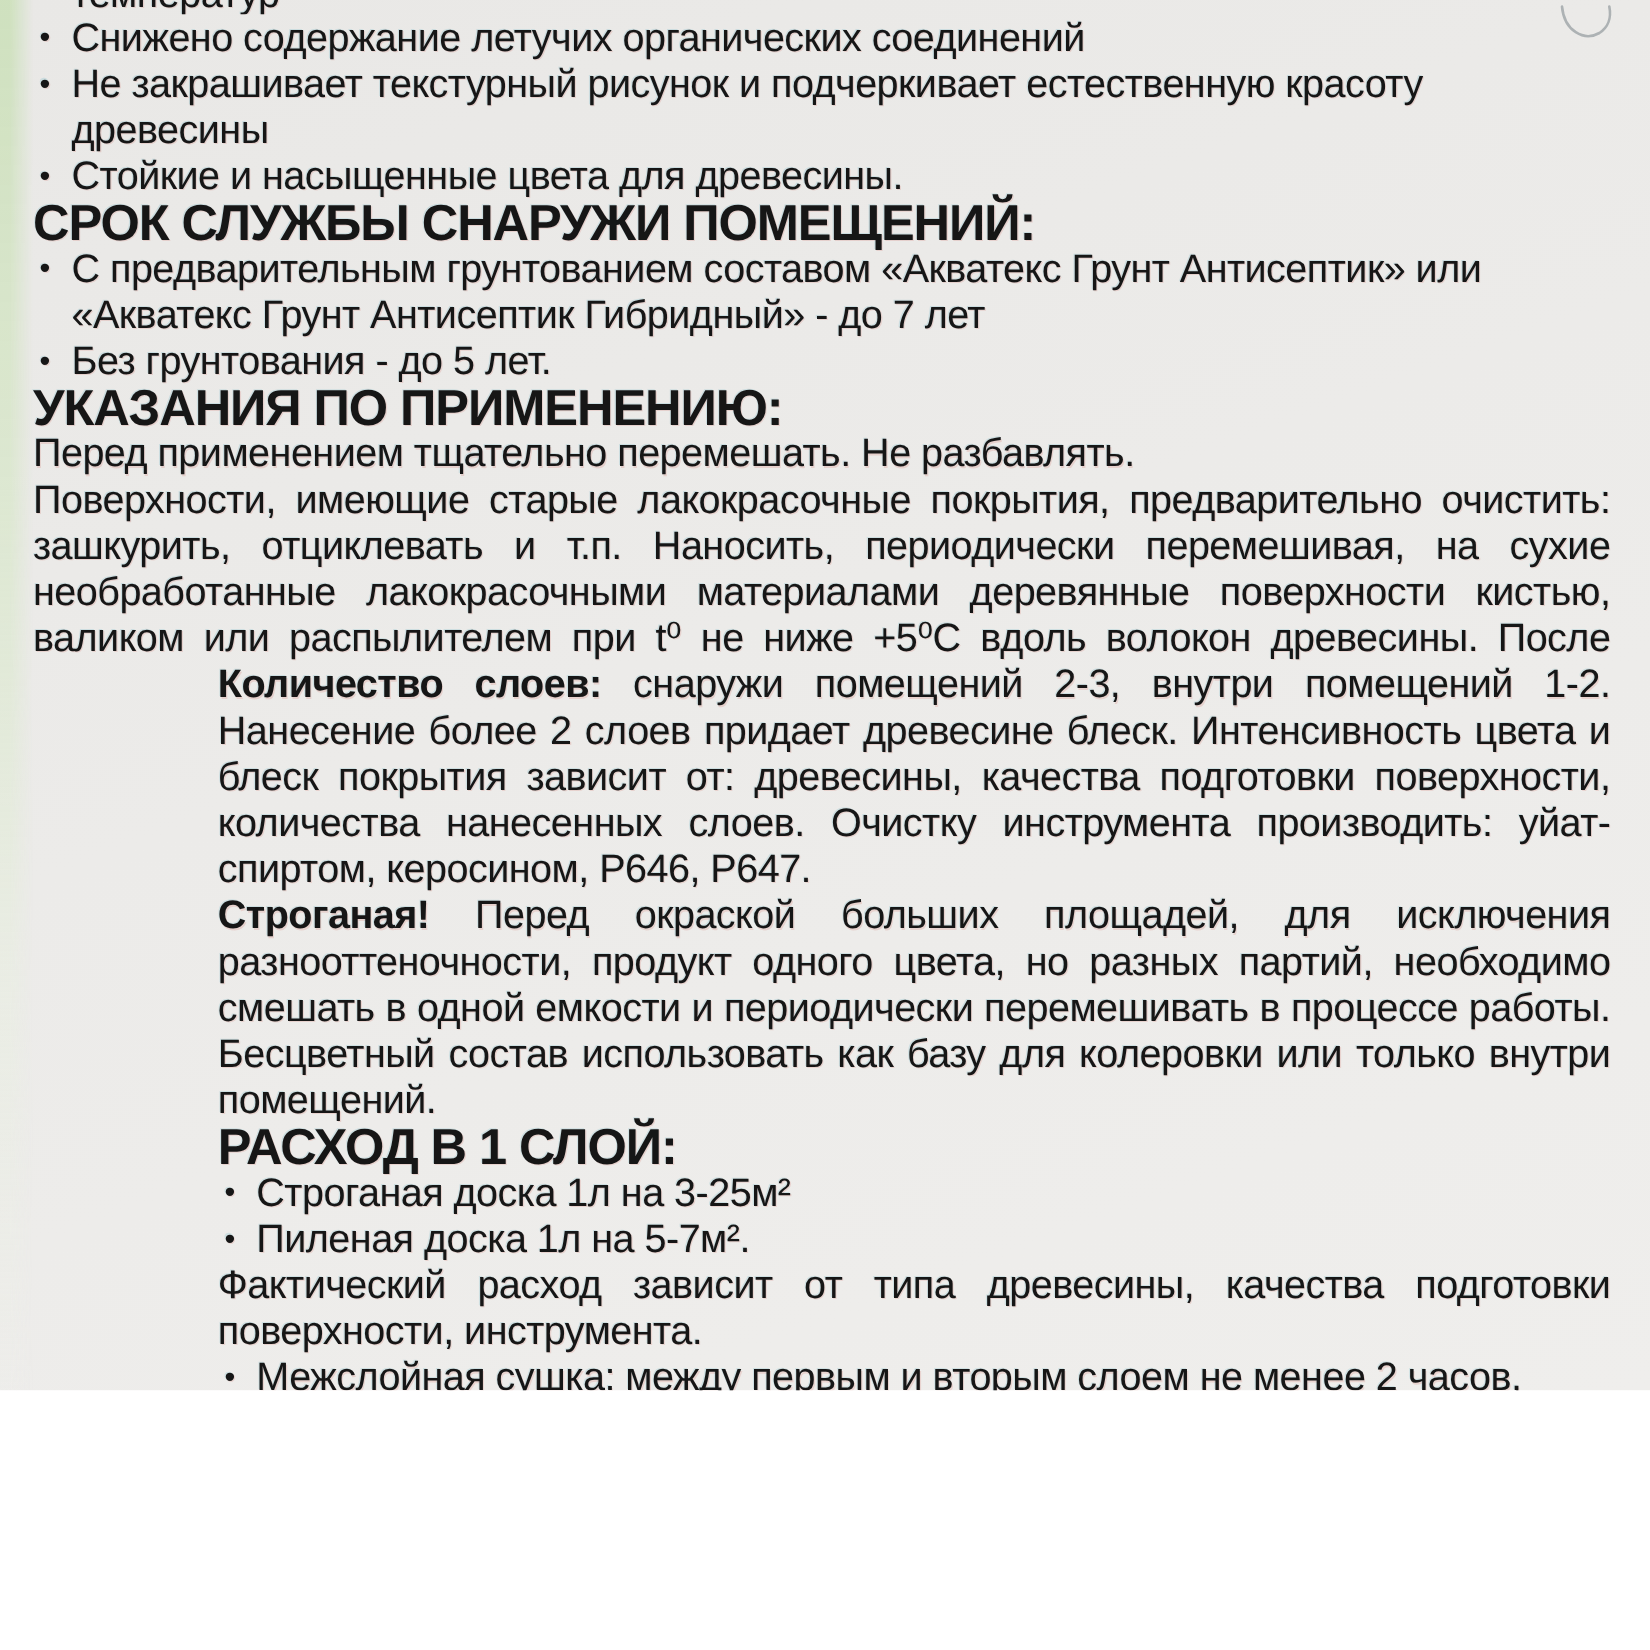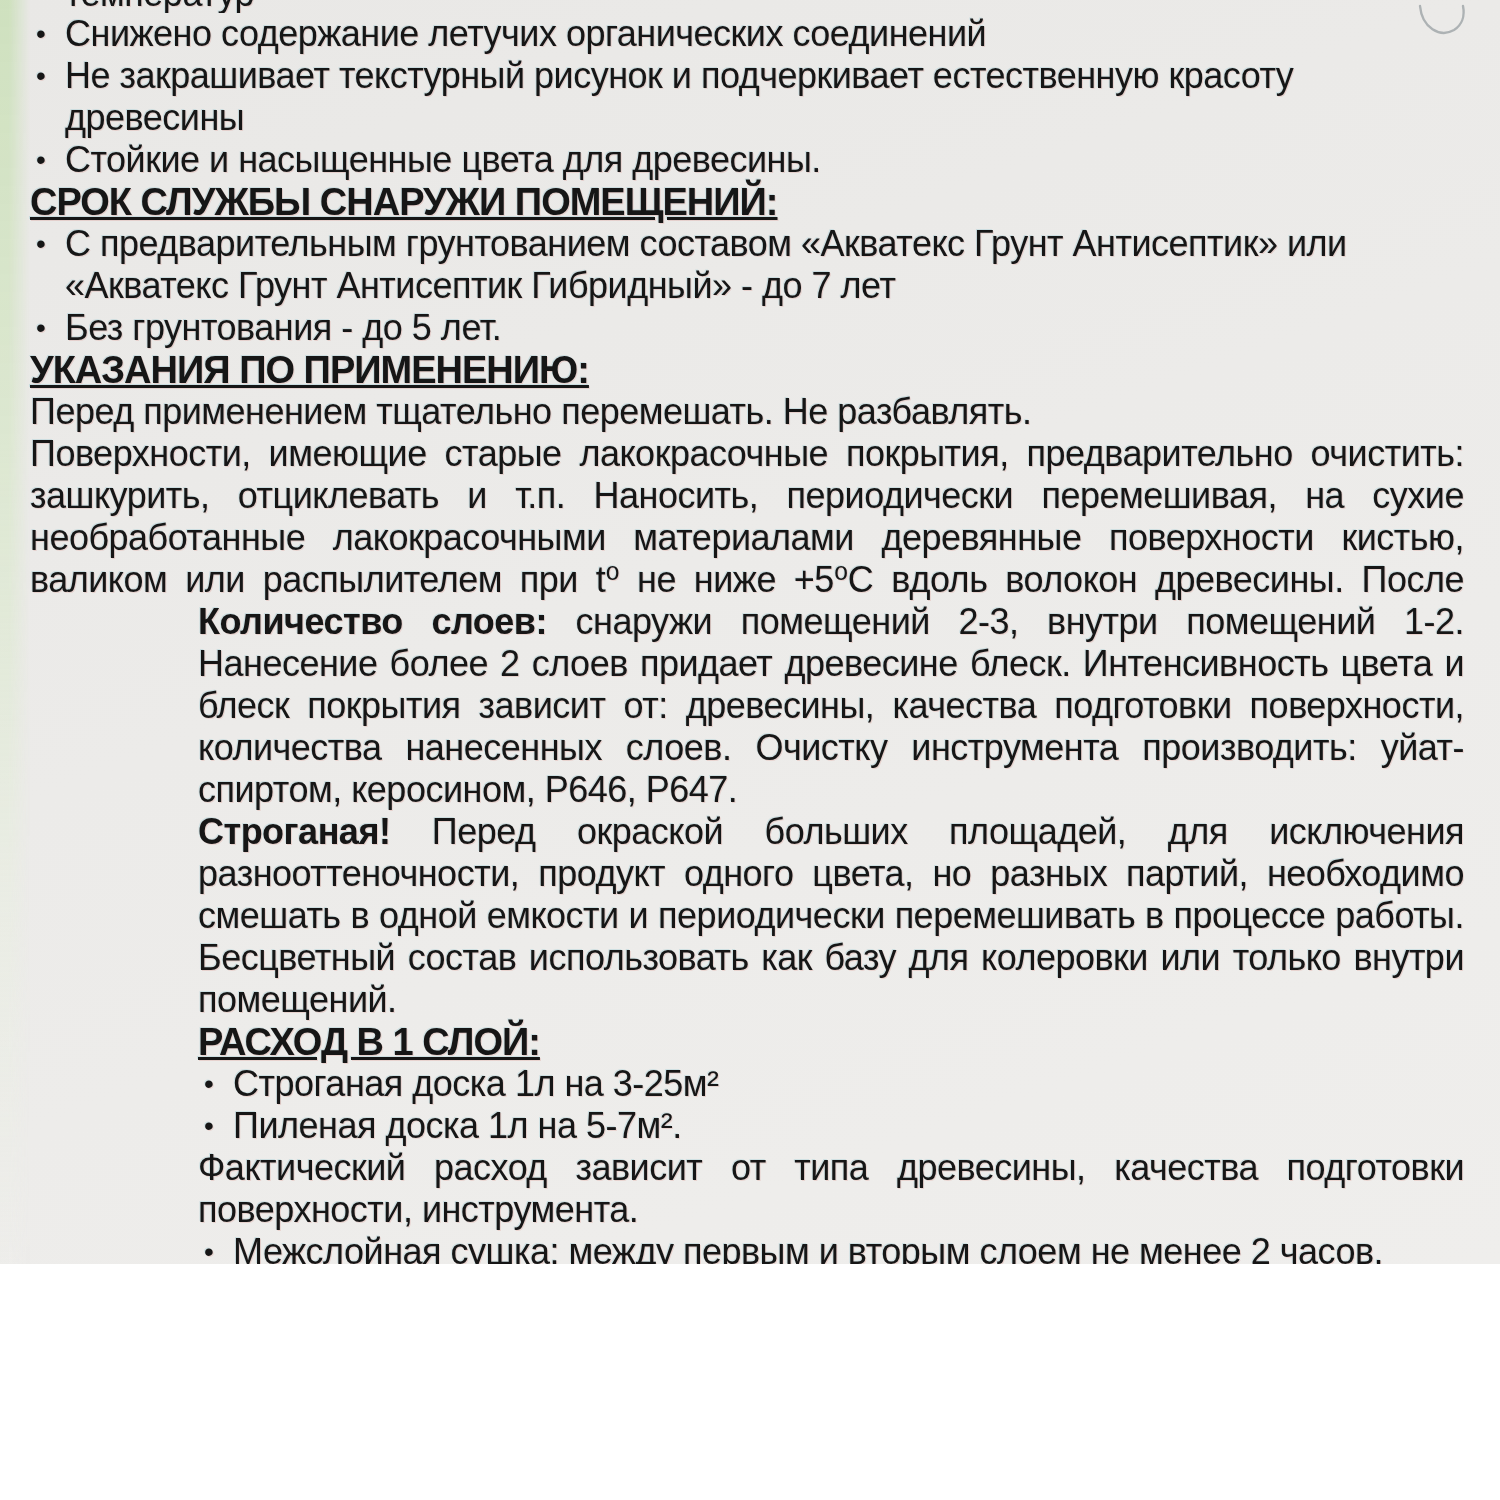--- a/index.html
+++ b/index.html
@@ -21,21 +21,21 @@
   .hair-mark{position:absolute;top:2px;right:26px;opacity:.75;}
   .content{
     position:absolute;left:30px;right:36px;top:0;
     font-size:36px;line-height:42px;
   }
   .chrom{ text-shadow:1px 1px 0 rgba(190,40,20,.13), -1px -1px 0 rgba(0,140,170,.13); }
   .cutline{height:13px;overflow:hidden;}
   .cutline span{display:block;margin-top:-27px;padding-left:35px;}
   .bi{position:relative;padding-left:35px;}
   .bi::before{content:"•";position:absolute;left:6px;top:0;font-size:28px;}
-  .hd{font-weight:700;font-size:38px;letter-spacing:-1px;text-decoration:underline;}
+  .hd{font-weight:700;font-size:46px;letter-spacing:-1px;}
   .just{text-align:justify;}
   .just-all{text-align:justify;text-align-last:justify;}
   .indent{margin-left:168px;}
   .b{font-weight:700;}
 </style>
 </head>
 <body>
 
 <div class="page">
   <div class="green-edge"></div>

